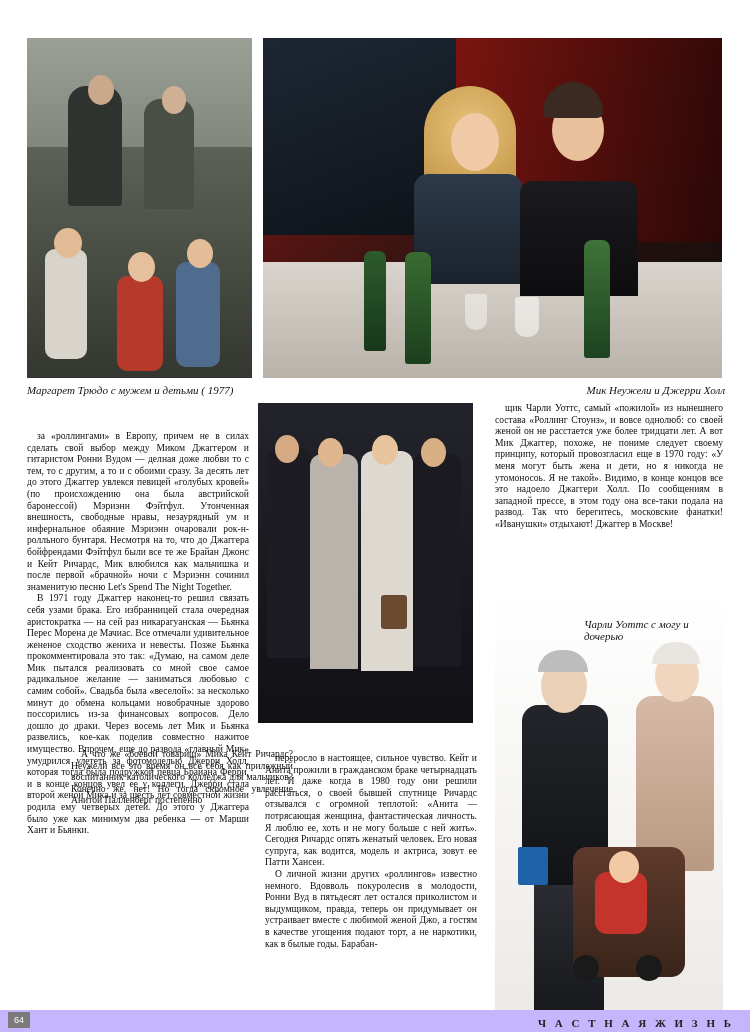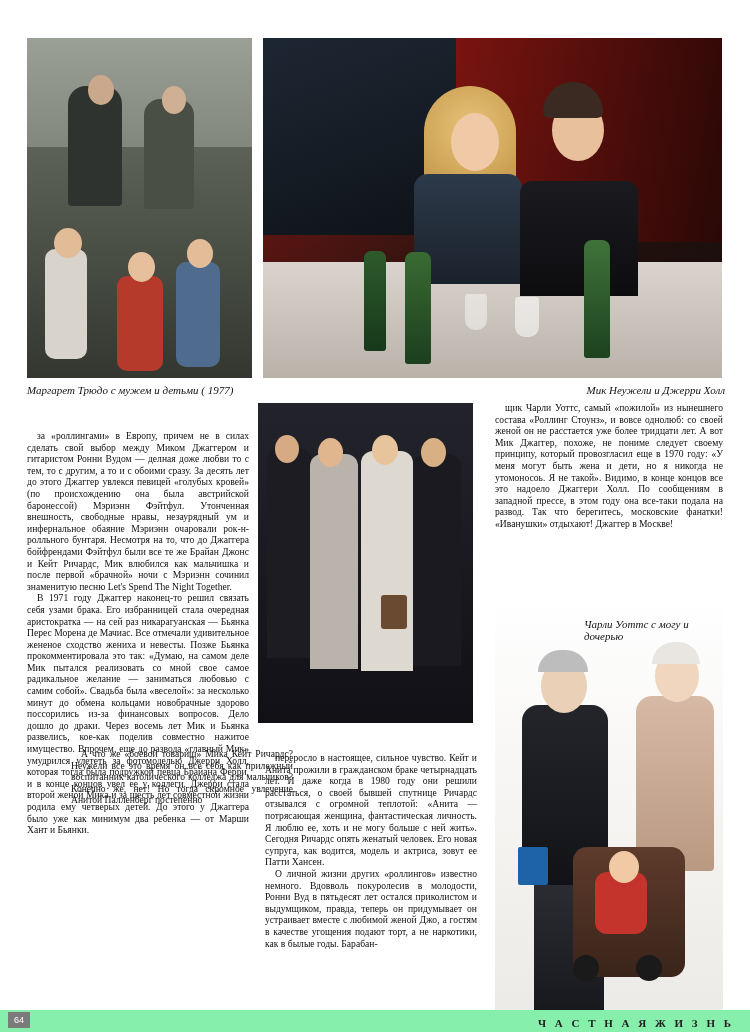--- a/index.html
+++ b/index.html
@@ -143,21 +143,21 @@
     font-weight: bold;
     font-style: italic;
     font-size: 10px;
     line-height: 13px;
   }
 
   
   .footer-bar {
     position: absolute;
     left: 0; bottom: 0; width: 750px; height: 22px;
-    background: #86efac;
+    background: #c4b5fd;
   }
   .page-number {
     position: absolute;
     left: 8px; bottom: 4px;
     width: 22px; height: 16px;
     background: #7b7b7b;
     color: #ffffff;
     font-family: "Liberation Sans", sans-serif;
     font-size: 9px;
     line-height: 16px;

